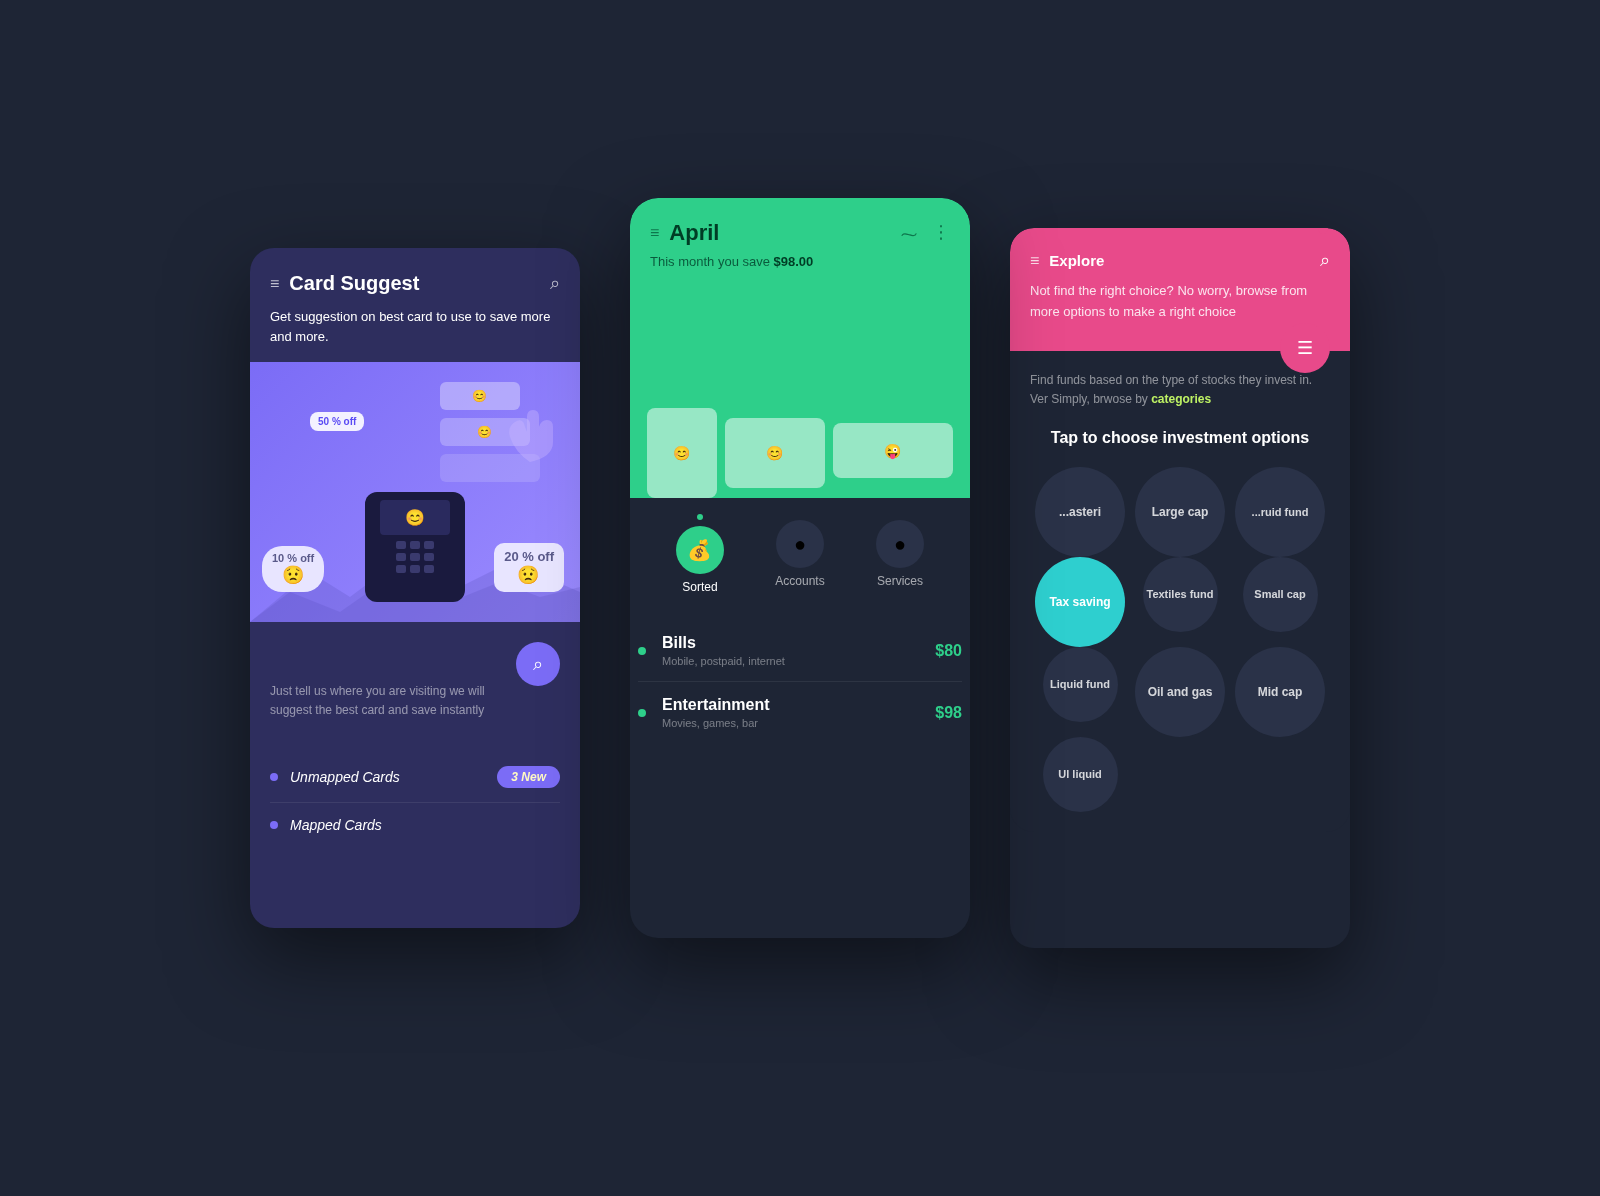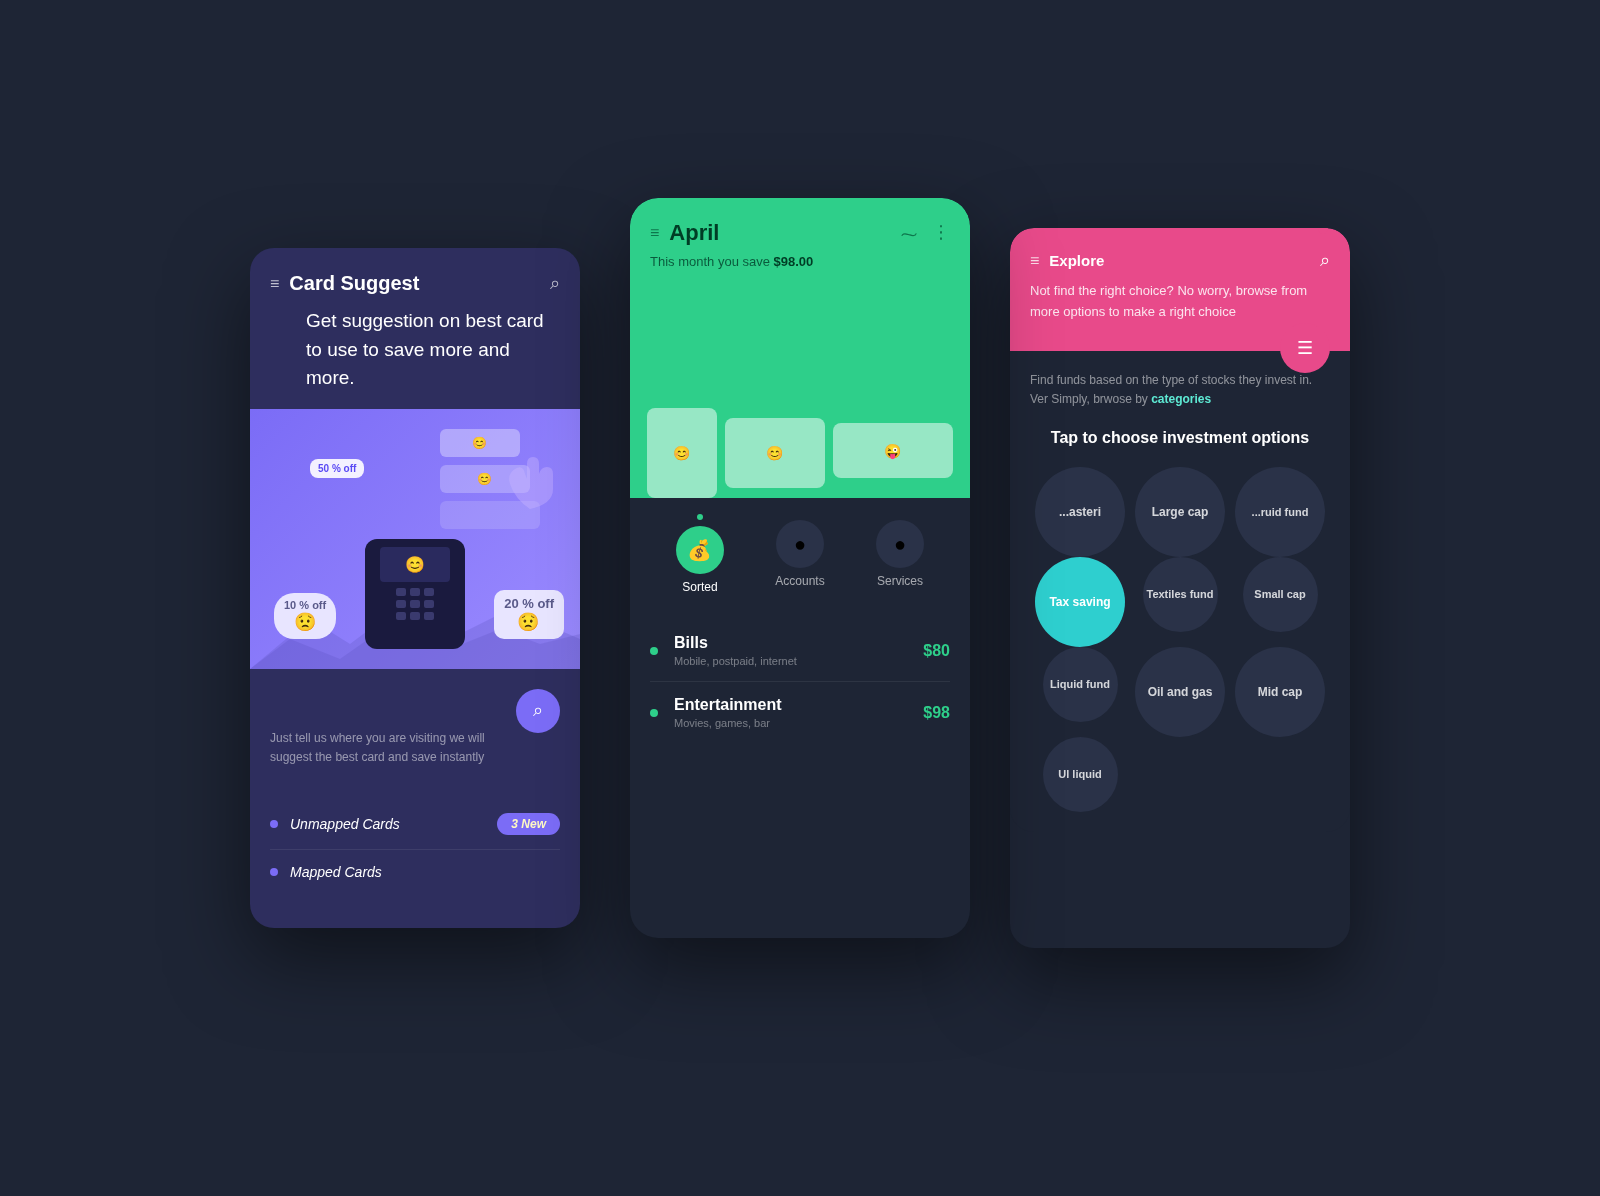--- a/index.html
+++ b/index.html
@@ -57,23 +57,22 @@
       font-size: 20px;
       font-weight: 600;
     }
     .card-suggest .top-header .search-icon {
       color: rgba(255,255,255,0.7);
       font-size: 18px;
     }
     .card-suggest .subtitle {
       padding: 0 20px 16px;
       color: rgba(255,255,255,0.7);
-      font-size: 19px;
+      font-size: 13px;
       line-height: 1.5;
-      margin-left: 36px;
     }
     .card-suggest .subtitle span {
       color: white;
     }
 
     
     .card-suggest .hero {
       background: linear-gradient(135deg, #7b6cf6, #9b8bff);
       height: 260px;
       position: relative;
@@ -126,21 +125,21 @@
     .pos-key {
       width: 10px;
       height: 8px;
       background: #3a3a6e;
       border-radius: 2px;
     }
     
     .float-card-left {
       position: absolute;
       bottom: 30px;
-      left: 24px;
+      left: 12px;
       background: #e8e5ff;
       border-radius: 20px;
       padding: 6px 10px;
       font-size: 11px;
       color: #5a5a8a;
       font-weight: 600;
       text-align: center;
     }
     .float-card-left::after {
       content: '😟';
@@ -342,21 +341,21 @@
       color: white;
     }
     .tab-dot {
       width: 6px;
       height: 6px;
       border-radius: 50%;
       background: #2ecf8a;
     }
     
     .expense-list {
-      padding: 16px 20px;
+      padding: 16px 8px;
     }
     .expense-item {
       display: flex;
       align-items: center;
       padding: 14px 0;
       border-bottom: 1px solid rgba(255,255,255,0.07);
     }
     .expense-item:last-child { border-bottom: none; }
     .expense-dot {
       width: 8px;
@@ -433,21 +432,21 @@
       padding: 20px;
       border-radius: 0 0 24px 24px;
     }
     .funds-desc {
       color: rgba(255,255,255,0.5);
       font-size: 12px;
       line-height: 1.6;
       margin-bottom: 20px;
     }
     .funds-desc strong {
-      color: #5eead4;
+      color: #bef264;
     }
     .explore-fab {
       position: absolute;
       bottom: -22px;
       right: 20px;
       width: 50px;
       height: 50px;
       background: #e84a8a;
       border-radius: 50%;
       display: flex;

